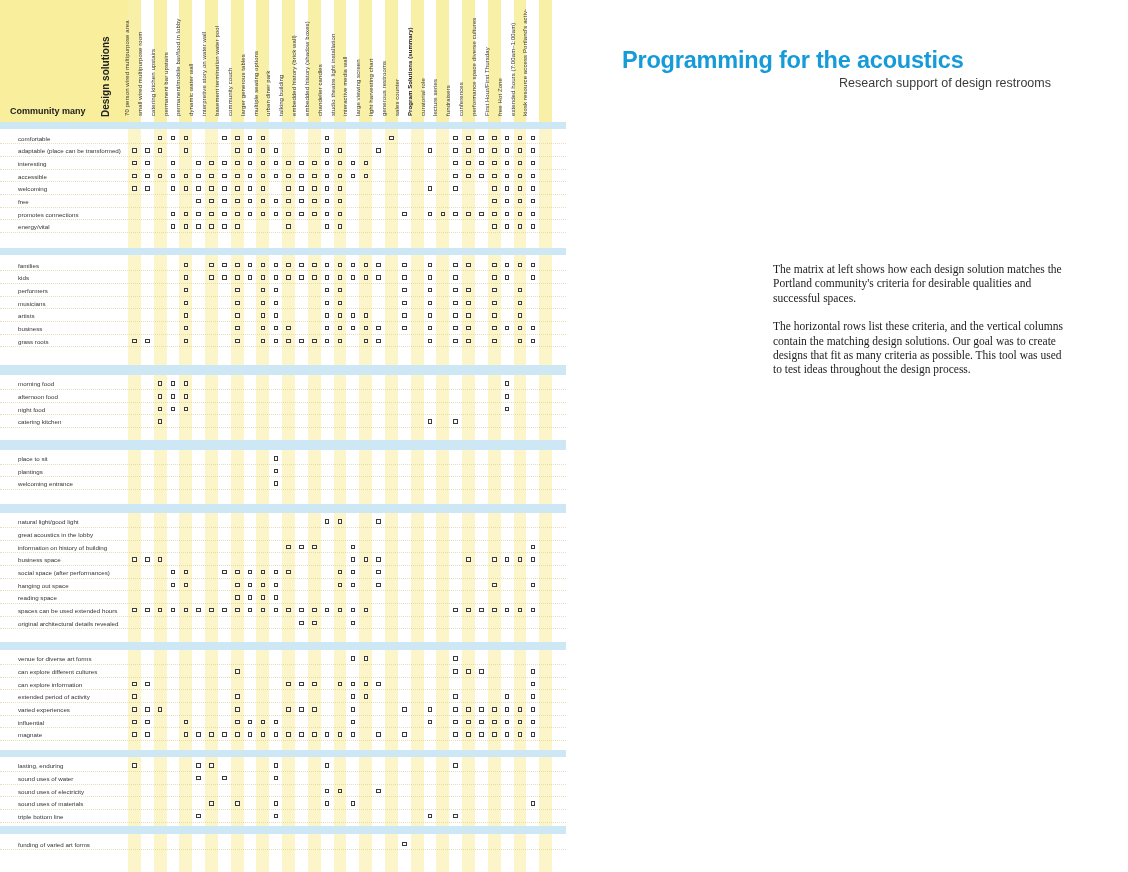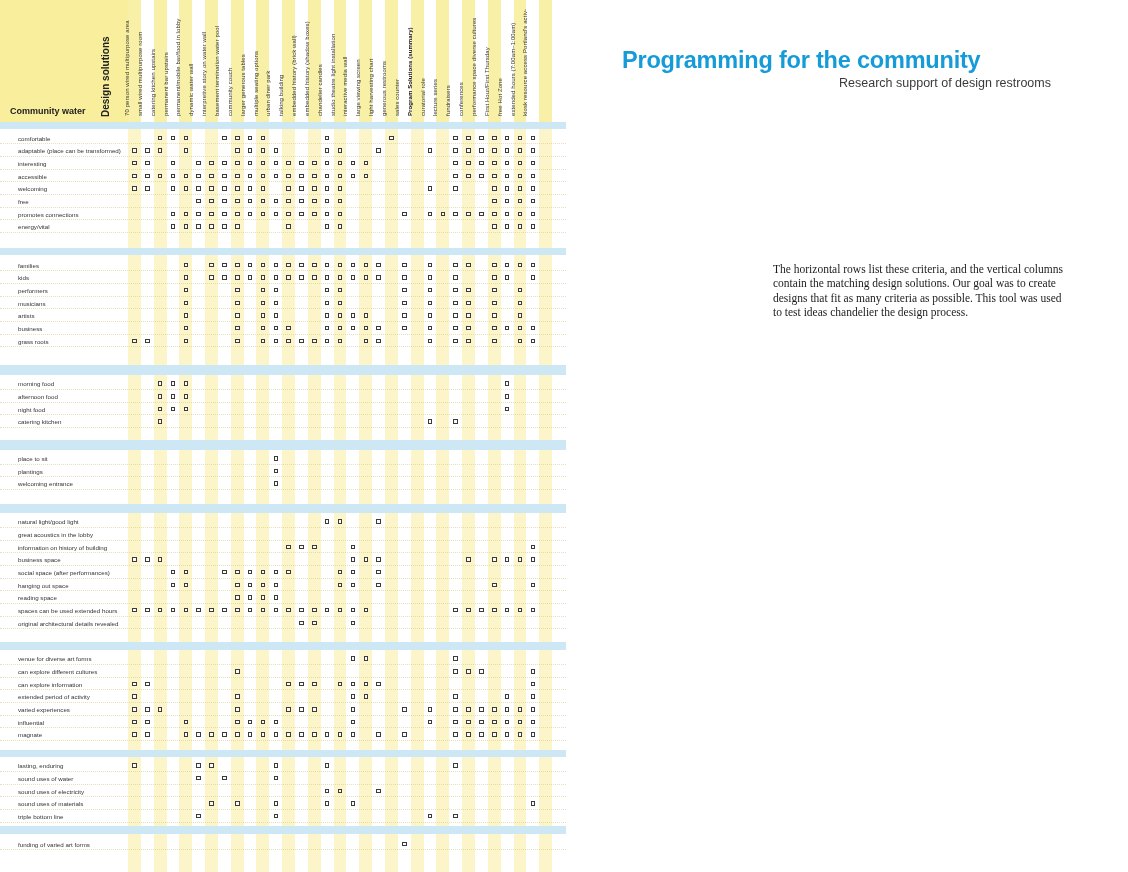--- a/index.html
+++ b/index.html
@@ -38,21 +38,21 @@
     font-family:"Liberation Serif",serif;font-size:11.5px;line-height:14.4px;color:#1c1c1c;}
   #body-text .para{margin:0 0 14px 0;}
 </style>
 </head>
 <body>
 
 <div id="matrix">
   <div id="stripes"></div>
   <div id="header-stripes"></div>
   <div id="corner-block">
-    <span id="corner-row-header">Community water</span>
+    <span id="corner-row-header">Community many</span>
     <span id="corner-col-header">Design solutions</span>
   </div>
   <div id="col-headers">
       <span class="col-header" style="left: 2px;">70 person wired multipurpose area</span>
       <span class="col-header" style="left: 14.85px;">small wired multipurpose room</span>
       <span class="col-header" style="left: 27.7px;">catering kitchen upstairs</span>
       <span class="col-header" style="left: 40.55px;">permanent bar upstairs</span>
       <span class="col-header" style="left: 53.4px;">permanent/mobile bar/food in lobby</span>
       <span class="col-header" style="left: 66.25px;">dynamic water wall</span>
       <span class="col-header" style="left: 79.1px;">interpretive story on water wall</span>
@@ -711,17 +711,18 @@
       <div class="band" style="height: 8px;"></div>
       <div class="group" style="padding-top: 4px; margin-bottom: 0px;">
         <div class="mrow">
           <span class="row-label">funding of varied art forms</span>
           <div class="mark" style="left: 402.05px;"></div>
         </div>
       </div>
     </div>
 </div>
 
-<div id="page-title">Programming for the community</div>
+<div id="page-title">Programming for the acoustics</div>
 <div id="page-subtitle">Research support of design restrooms</div>
 <div id="body-text">
-  <p class="para">The horizontal rows list these criteria, and the vertical columns contain the matching design solutions. Our goal was to create designs that fit as many criteria as possible. This tool was used to test ideas chandelier the design process.</p>
+  <p class="para">The matrix at left shows how each design solution matches the Portland community's criteria for desirable qualities and successful spaces.</p>
+  <p class="para">The horizontal rows list these criteria, and the vertical columns contain the matching design solutions. Our goal was to create designs that fit as many criteria as possible. This tool was used to test ideas throughout the design process.</p>
 </div>
 
 </body></html>

